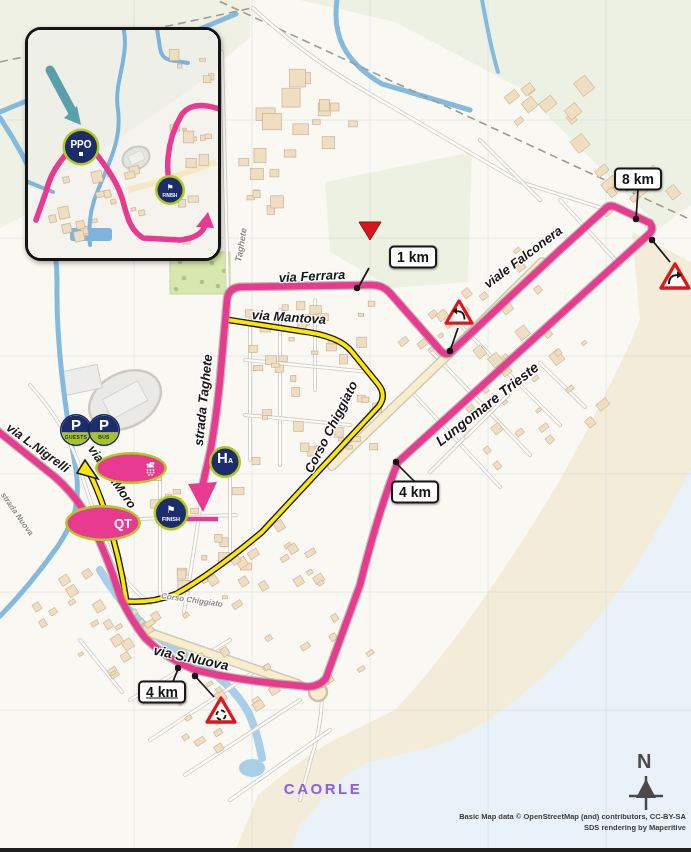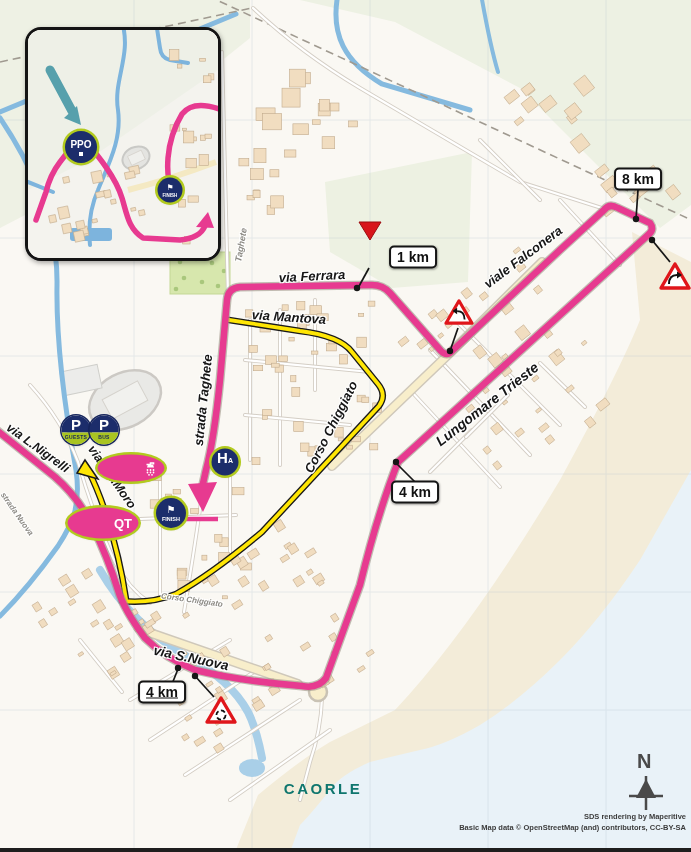--- a/index.html
+++ b/index.html
@@ -25,21 +25,21 @@
     overflow:hidden;box-shadow:0 0 0 1.5px #16255c,0 1px 3px rgba(0,0,0,.3);z-index:7;}
   .picon .ptop{height:60%;background:#1c2d6b;color:#fff;font:bold 15px/17px "Liberation Sans",sans-serif;
     display:flex;align-items:flex-end;justify-content:center;}
   .picon .pband{height:40%;background:#a9c421;color:#16255c;font:bold 5px/8px "Liberation Sans",sans-serif;
     text-align:center;letter-spacing:.3px;}
   .warn{position:absolute;transform:translate(-50%,-50%);z-index:6;}
   
   .inset{position:absolute;left:25px;top:27px;width:190px;height:228px;border:3.5px solid #141414;
     border-radius:16px;overflow:hidden;background:#f4f3ee;z-index:10;box-shadow:1px 2px 5px rgba(0,0,0,.35);}
   .north{position:absolute;z-index:5;color:#4a4a4a;font:bold 20px "Liberation Sans",sans-serif;}
-  .city{position:absolute;transform:translate(-50%,-50%);color:#0f766e;
+  .city{position:absolute;transform:translate(-50%,-50%);color:#8b5cf6;
     font:bold 15px "Liberation Sans",sans-serif;letter-spacing:2.5px;z-index:5;}
   .credit{position:absolute;right:5px;top:812px;text-align:right;color:#3c3c3c;
     font:bold 7.5px/1.45 "Liberation Sans",sans-serif;z-index:5;}
   .botbar{position:absolute;left:0;bottom:0;width:691px;height:4px;background:#1e1e1e;z-index:12;}
 </style>
 </head>
 <body>
 
 <div class="map-root">
 
@@ -602,17 +602,17 @@
   <div class="city" style="left:323px;top:788px;">CAORLE</div>
   <div class="north" style="left:637px;top:750px;">N</div>
   <div class="north" style="left:624px;top:772px;">
     <svg width="44" height="40" viewBox="0 0 44 40">
       <line x1="22" y1="4" x2="22" y2="38" stroke="#4a4a4a" stroke-width="2.5"></line>
       <line x1="5" y1="24" x2="39" y2="24" stroke="#4a4a4a" stroke-width="2.5"></line>
       <polygon points="22,7 12,26 32,26" fill="#4a4a4a"></polygon>
     </svg>
   </div>
   <div class="credit">
+    <div>Basic Map data © OpenStreetMap (and) contributors, CC-BY-SA</div>
     <div>SDS rendering by Maperitive</div>
-    <div>Basic Map data © OpenStreetMap (and) contributors, CC-BY-SA</div>
   </div>
   <div class="botbar"></div>
 </div>
 
 </body></html>

